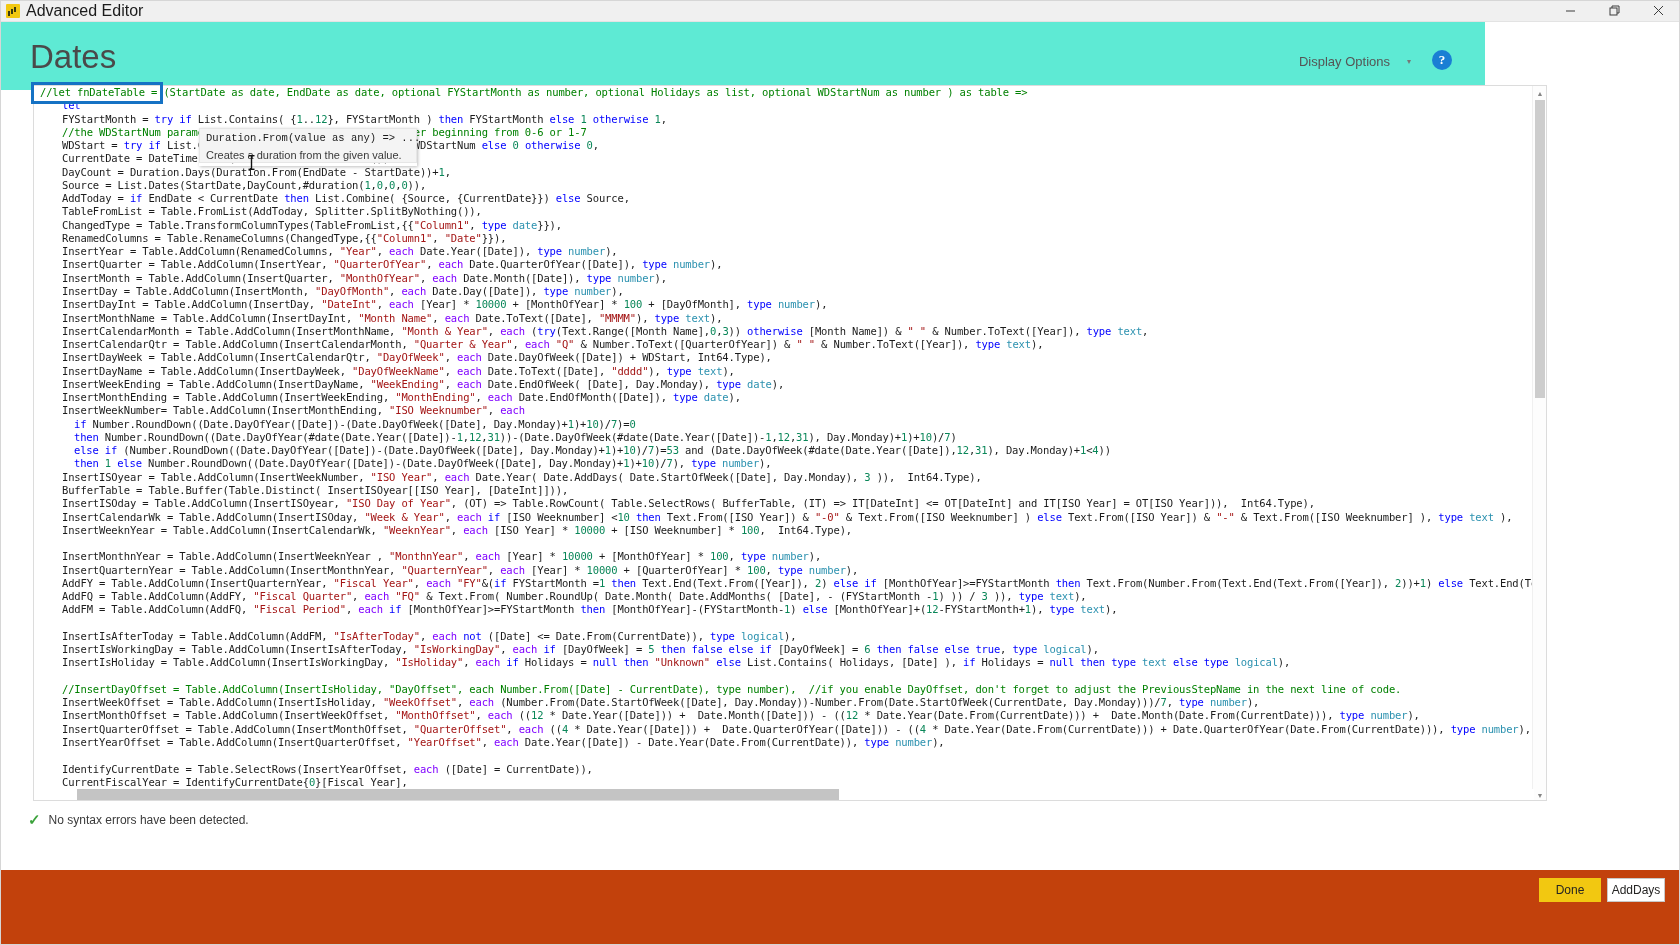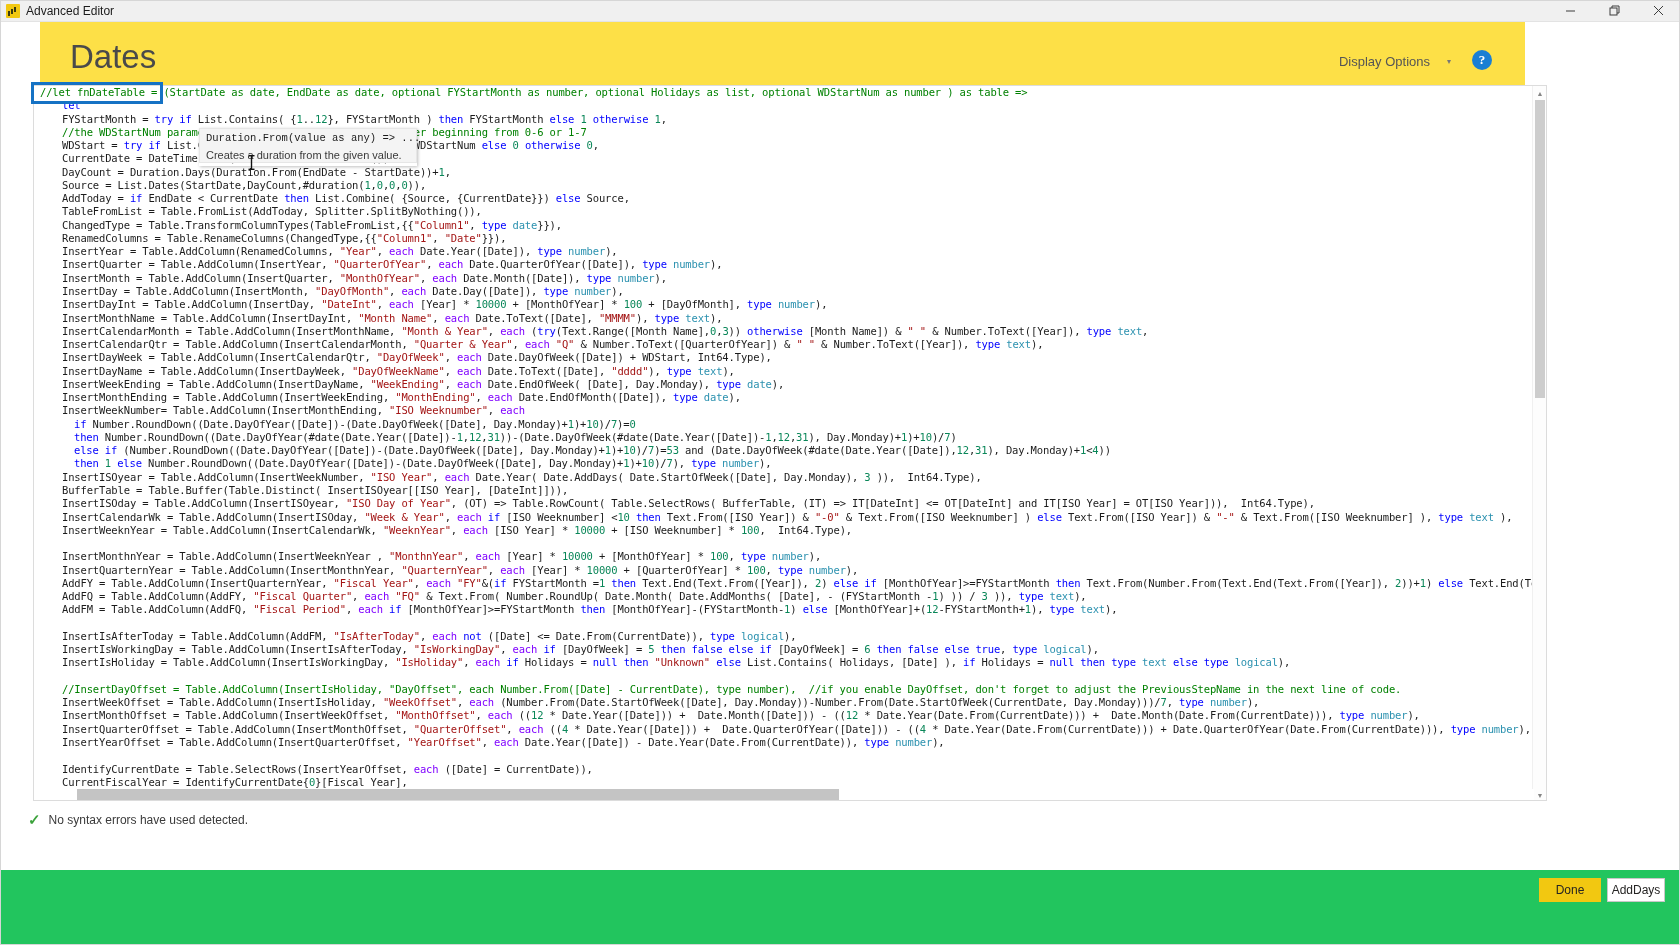--- a/index.html
+++ b/index.html
@@ -28,40 +28,39 @@
     margin-right: 6px;
     display: inline-block;
   }
   .app-icon::before {
     content: "";
     position: absolute; left: 2px; bottom: 2px;
     width: 2px; height: 5px; background: #3a3a10;
     box-shadow: 3px -2px 0 0 #3a3a10, 6px -4px 0 0 #3a3a10;
   }
   #titlebar-title {
-    font-size: 12px; color: #1b1b1b;
+    font-size: 16px; color: #1b1b1b;
     white-space: nowrap;
     text-align: right;
   }
   #titlebar-controls {
     margin-left: auto; display: flex; height: 22px;
   }
   .win-btn {
     width: 44px; height: 22px;
     display: flex; align-items: center; justify-content: center;
     color: #3c3c3c;
   }
   .win-btn svg { display: block; }
 
   
   #header {
     position: absolute; top: 22px; left: 0;
     width: 1485px; height: 68px;
-    background: #fde047;
-    margin-left: 40px;
+    background: #5eead4;
   }
   #page-title {
     position: absolute; left: 30px; top: 16px;
     font-size: 33px; font-weight: 400;
     color: #4a4a4a; letter-spacing: 0px;
     font-family: "Liberation Sans", sans-serif;
   }
   #display-options {
     position: absolute; right: 74px; top: 32px;
     font-size: 13px; color: #555;
@@ -220,21 +219,21 @@
   #status .check {
     color: #3ba23b; font-size: 15px; line-height: 1;
     font-weight: bold;
   }
 
   
   #footer {
     position: absolute;
     left: 0; top: 870px;
     width: 1680px; height: 75px;
-    background: #22c55e;
+    background: #c2410c;
   }
   .btn {
     position: absolute;
     height: 24px;
     font-size: 12px;
     display: flex; align-items: center; justify-content: center;
     cursor: pointer;
     font-family: "Liberation Sans", sans-serif;
   }
   #btn-done {
@@ -322,21 +321,21 @@
 <div id="text-cursor">
   <svg width="9" height="16" viewBox="0 0 9 16">
     <line x1="4.5" y1="0" x2="4.5" y2="15" stroke="#111" stroke-width="1.4"></line>
     <line x1="1.5" y1="0.7" x2="7.5" y2="0.7" stroke="#111" stroke-width="1.4"></line>
     <line x1="1.5" y1="14.3" x2="7.5" y2="14.3" stroke="#111" stroke-width="1.4"></line>
   </svg>
 </div>
 
 <div id="status">
   <span class="check">✓</span>
-  <span>No syntax errors have used detected.</span>
+  <span>No syntax errors have been detected.</span>
 </div>
 
 <div id="footer">
   <div class="btn" id="btn-done">Done</div>
   <div class="btn" id="btn-cancel">AddDays</div>
 </div>
 
 <div id="window-border"></div>
 
 </body></html>

